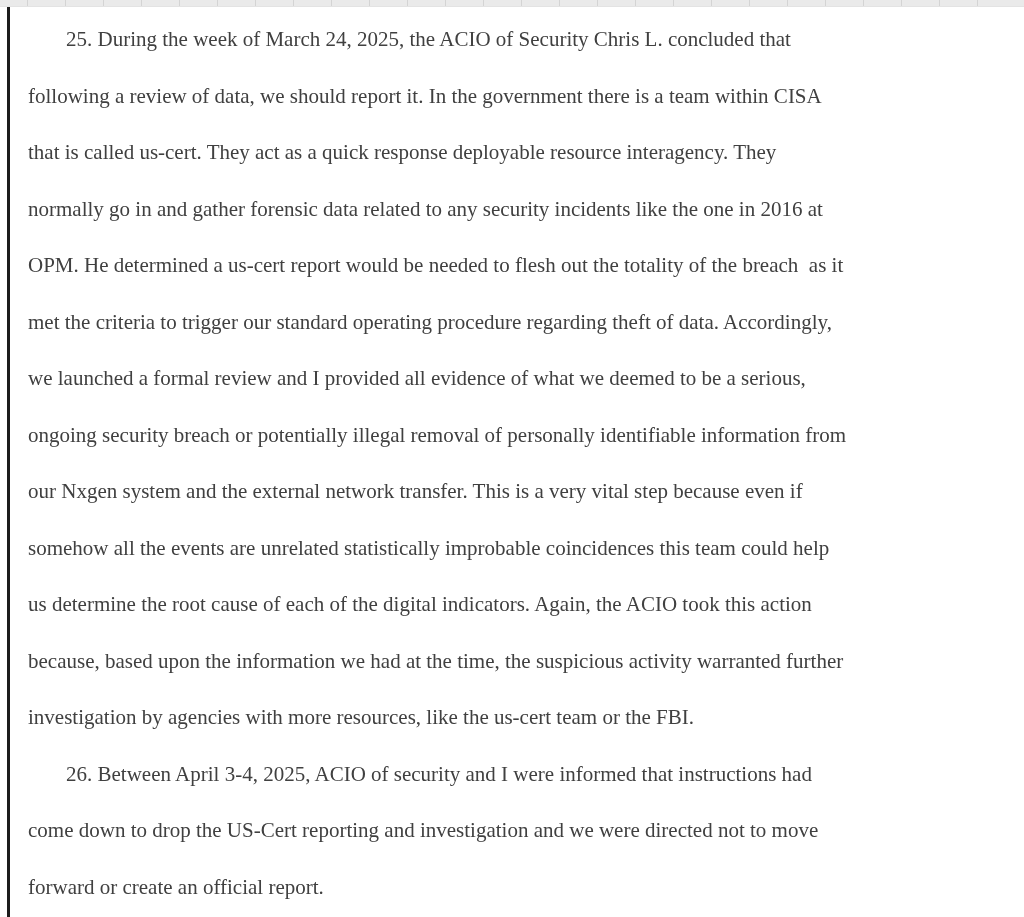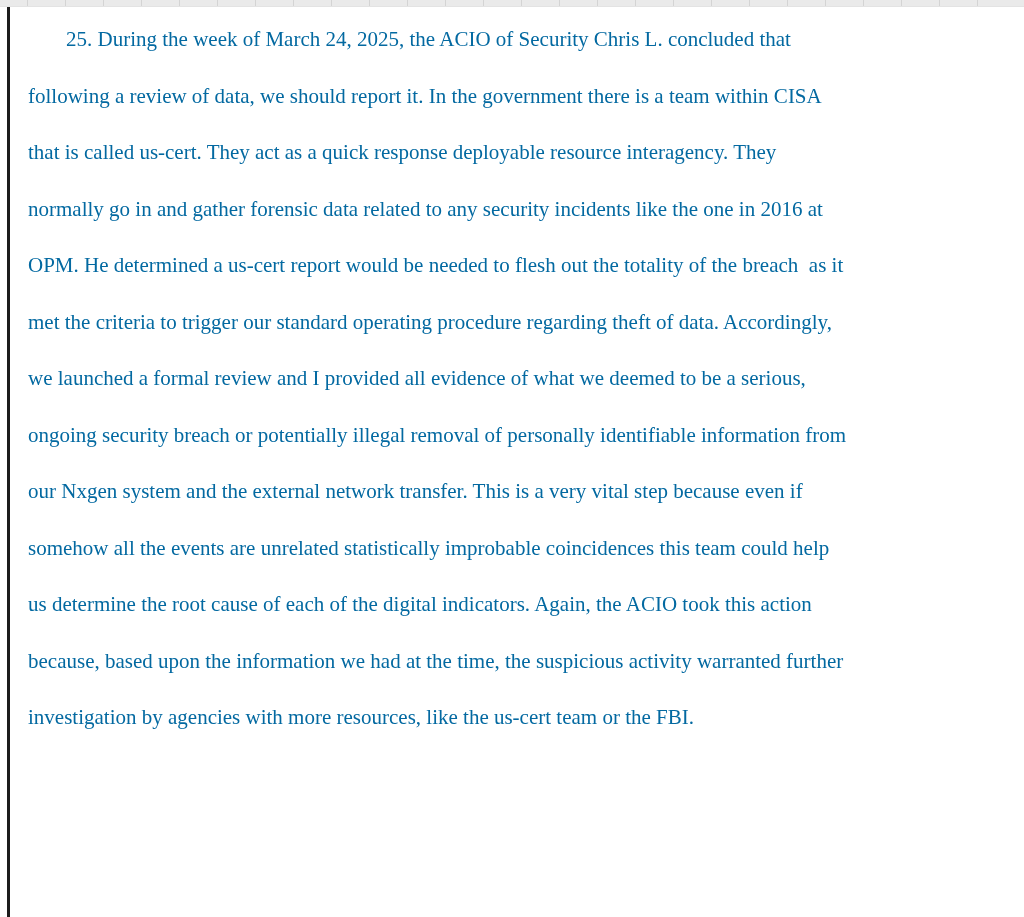--- a/index.html
+++ b/index.html
@@ -33,21 +33,21 @@
     width: 3px;
     height: 910px;
     background: #1c1c1c;
   }
   .doc {
     position: absolute;
     top: 7px;
     left: 0;
     width: 1024px;
     padding: 4px 28px 0 28px;
-    color: #0369a1;
+    color: #404040;
   }
   .para {
     font-size: 21px;
     line-height: 56.5px;
     white-space: pre;        
     text-indent: 38px;       
     letter-spacing: 0;
   }
 </style>
 </head>
@@ -63,13 +63,16 @@
 normally go in and gather forensic data related to any security incidents like the one in 2016 at
 OPM. He determined a us-cert report would be needed to flesh out the totality of the breach  as it
 met the criteria to trigger our standard operating procedure regarding theft of data. Accordingly,
 we launched a formal review and I provided all evidence of what we deemed to be a serious,
 ongoing security breach or potentially illegal removal of personally identifiable information from
 our Nxgen system and the external network transfer. This is a very vital step because even if
 somehow all the events are unrelated statistically improbable coincidences this team could help
 us determine the root cause of each of the digital indicators. Again, the ACIO took this action
 because, based upon the information we had at the time, the suspicious activity warranted further
 investigation by agencies with more resources, like the us-cert team or the FBI.</p>
+  <p class="para">26. Between April 3-4, 2025, ACIO of security and I were informed that instructions had
+come down to drop the US-Cert reporting and investigation and we were directed not to move
+forward or create an official report.</p>
 </div>
 
 </body></html>

